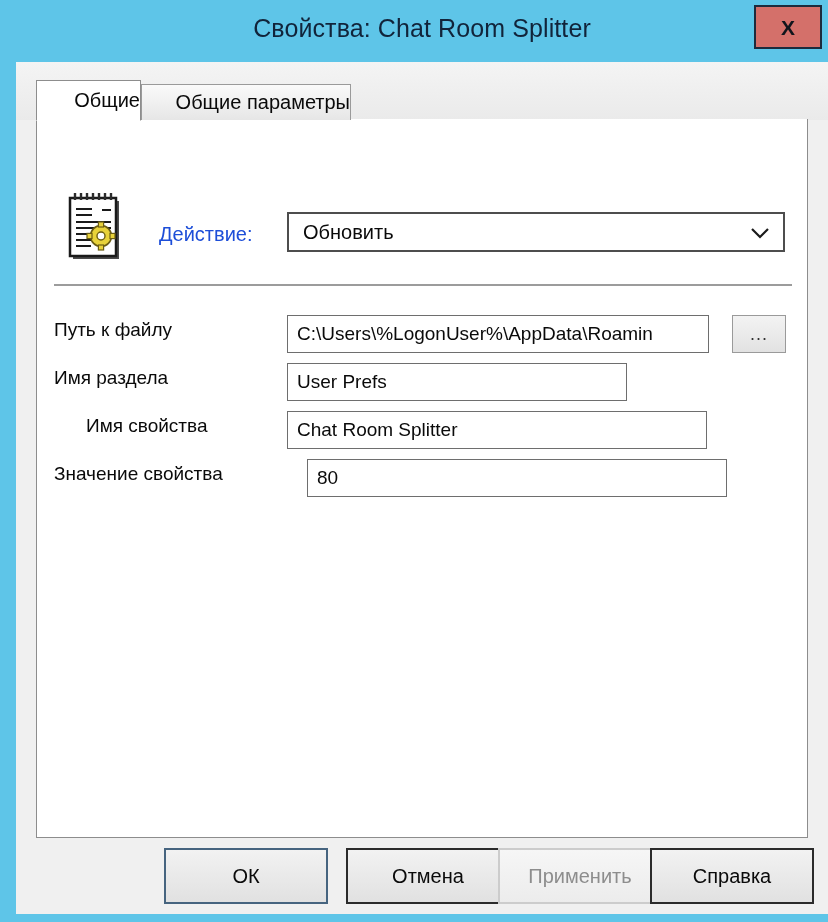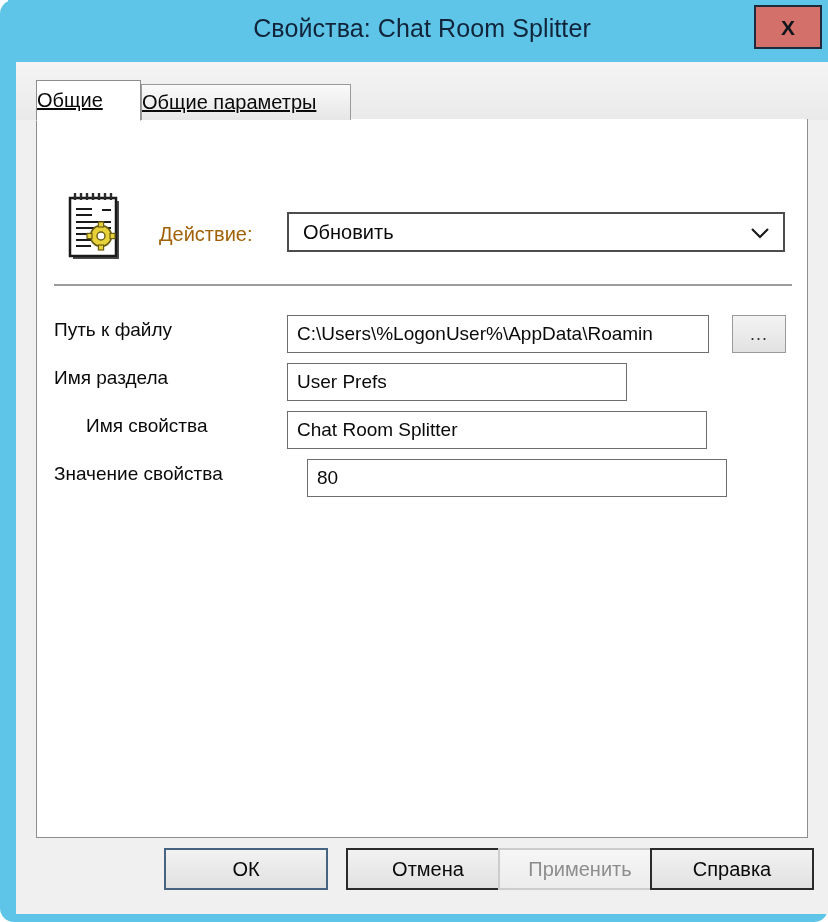--- a/index.html
+++ b/index.html
@@ -20,21 +20,20 @@
     position: absolute;
     left: 0;
     top: 0;
     width: 828px;
     height: 922px;
     background: #5ec5e8;
     box-sizing: border-box;
     border-left: 8px solid #5ec5e8;
     border-right: 8px solid #5ec5e8;
     border-bottom: 8px solid #5ec5e8;
-    border-radius: 14px;
   }
 
   
   .titlebar {
     position: absolute;
     left: 0;
     top: 0;
     width: 828px;
     height: 62px;
     background: #5ec5e8;
@@ -101,25 +100,24 @@
     height: 1px;
     background: #8d8d8d;
   }
   .tab {
     position: absolute;
     box-sizing: border-box;
     font-size: 20px;
     color: #0a0a0a;
     display: flex;
     align-items: center;
-    justify-content: flex-start;
-    cursor: pointer;
-    font-family: "Liberation Sans", sans-serif;
-    white-space: nowrap;
-    text-decoration: underline;
+    justify-content: flex-end;
+    cursor: pointer;
+    font-family: "Liberation Sans", sans-serif;
+    white-space: nowrap;
   }
   .tab-active {
     left: 20px;
     top: 18px;
     width: 105px;
     height: 41px;
     background: #ffffff;
     border: 1px solid #8d8d8d;
     border-bottom: 1px solid #ffffff;
     z-index: 3;
@@ -154,21 +152,21 @@
     left: 28px;
     top: 73px;
     width: 66px;
     height: 72px;
   }
   .action-label {
     position: absolute;
     left: 122px;
     top: 104px;
     font-size: 20px;
-    color: #a16207;
+    color: #1d4ed8;
     white-space: nowrap;
   }
   .action-select {
     position: absolute;
     left: 250px;
     top: 93px;
     width: 498px;
     height: 40px;
     background: #ffffff;
     border: 2px solid #4d4d4d;
@@ -246,21 +244,21 @@
   .footer {
     position: absolute;
     left: 0;
     top: 776px;
     width: 812px;
     height: 76px;
   }
   .btn {
     position: absolute;
     top: 10px;
-    height: 42px;
+    height: 56px;
     box-sizing: border-box;
     font-size: 20px;
     display: flex;
     align-items: center;
     justify-content: center;
     cursor: pointer;
     background: linear-gradient(to bottom, #f2f2f2 0%, #e1e1e1 100%);
     border: 2px solid #2b2b2b;
     color: #0a0a0a;
     font-family: "Liberation Sans", sans-serif;

